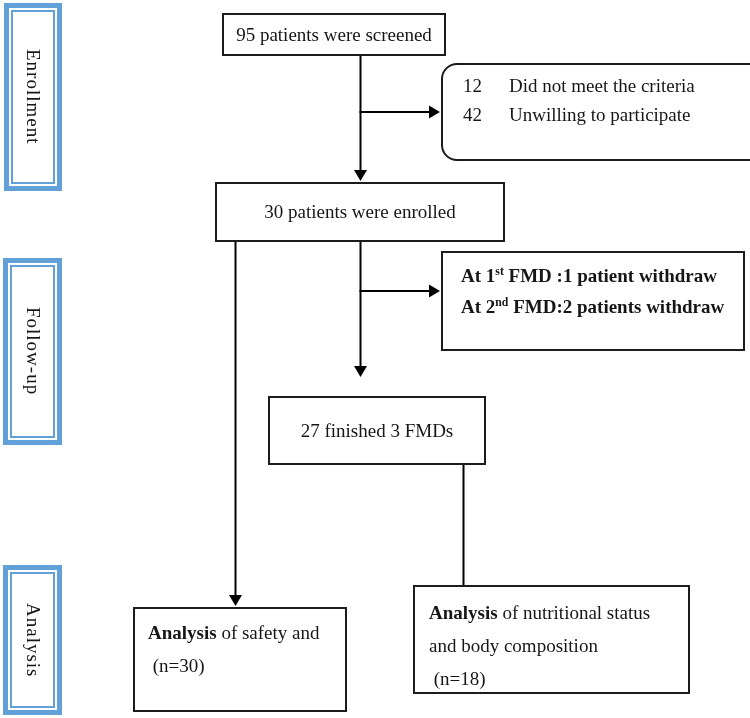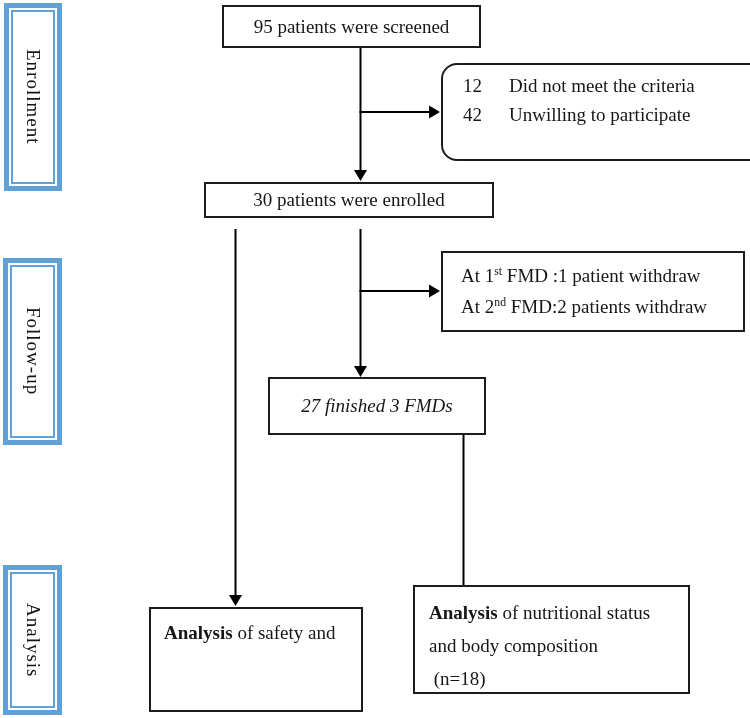--- a/index.html
+++ b/index.html
@@ -131,44 +131,45 @@
       <span class="stage-text">Follow-up</span>
     </div>
   </div>
 
   <div class="stage" style="left:3px; top:565px; width:59px; height:150px;">
     <div class="stage-inner">
       <span class="stage-text">Analysis</span>
     </div>
   </div>
 
-  <div class="fbox center" style="left:222px; top:5px; width:259px; height:43px;">
+  <div class="fbox center" style="left:222px; top:13px; width:224px; height:43px;">
     <span>95 patients were screened</span>
   </div>
 
   <div class="fbox" style="left:441px; top:63px; width:332px; height:98px; padding:6px 8px 0 20px;border-radius:16px;">
     <div class="list-row"><span class="num">12</span><span>Did not meet the criteria</span></div>
     <div class="list-row"><span class="num">42</span><span>Unwilling to participate</span></div>
   </div>
 
-  <div class="fbox center" style="left:204px; top:182px; width:290px; height:36px;justify-content:center;">
+  <div class="fbox center" style="left:215px; top:182px; width:290px; height:60px;justify-content:center;">
     <span>30 patients were enrolled</span>
   </div>
 
-  <div class="fbox" style="left:441px; top:251px; width:304px; height:81px; padding:7px 6px 0 18px;">
+  <div class="fbox" style="left:441px; top:251px; width:304px; height:100px; padding:7px 6px 0 18px;font-weight:bold;">
     <div class="wline"><span>At 1</span><span class="sup">st</span><span> FMD :1 patient withdraw</span></div>
     <div class="wline"><span>At 2</span><span class="sup">nd</span><span> FMD:2 patients withdraw</span></div>
   </div>
 
-  <div class="fbox center" style="left:268px; top:377px; width:218px; height:58px;font-style:italic;">
+  <div class="fbox center" style="left:268px; top:396px; width:218px; height:69px;">
     <span>27 finished 3 FMDs</span>
   </div>
 
-  <div class="fbox" style="left:133px; top:607px; width:214px; height:105px; padding:7px 4px 0 13px;margin-left:16px;">
+  <div class="fbox" style="left:133px; top:607px; width:214px; height:105px; padding:7px 4px 0 13px;">
     <div class="aline"><span class="bold">Analysis</span><span> of safety and</span></div>
+    <div class="aline"> (n=30)</div>
   </div>
 
   <div class="fbox" style="left:413px; top:585px; width:277px; height:109px; padding:9px 4px 0 14px;">
     <div class="aline"><span class="bold">Analysis</span><span> of nutritional status</span></div>
     <div class="aline">and body composition</div>
     <div class="aline"> (n=18)</div>
   </div>
 
 </div>
 

